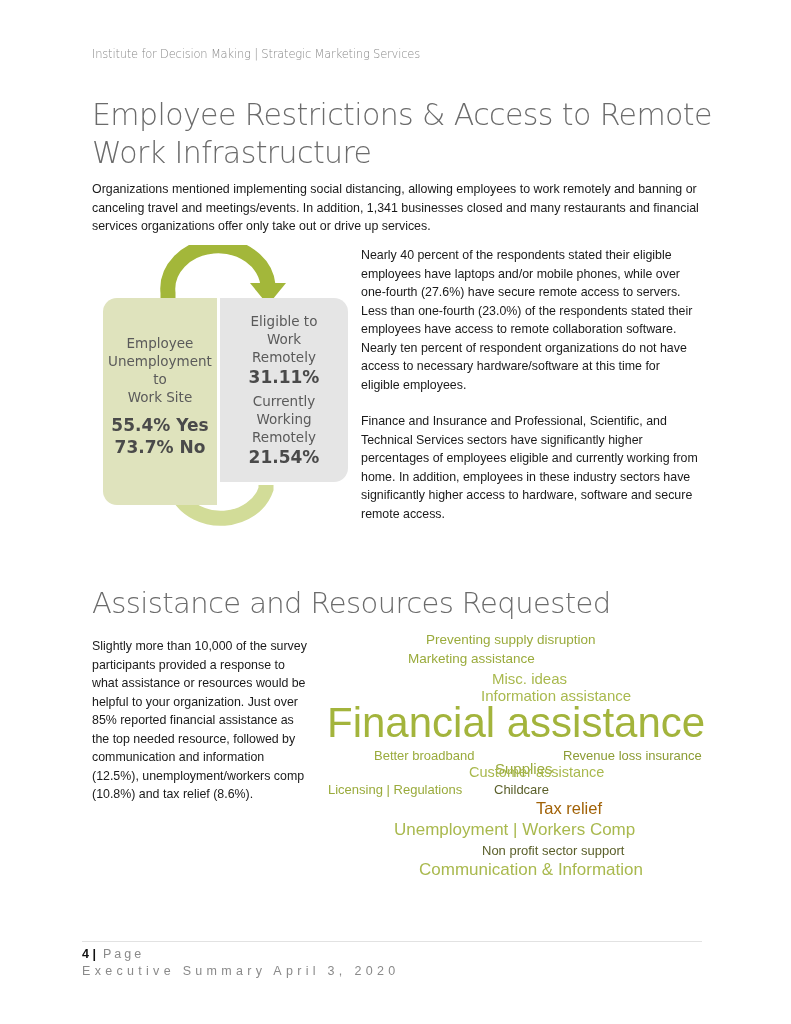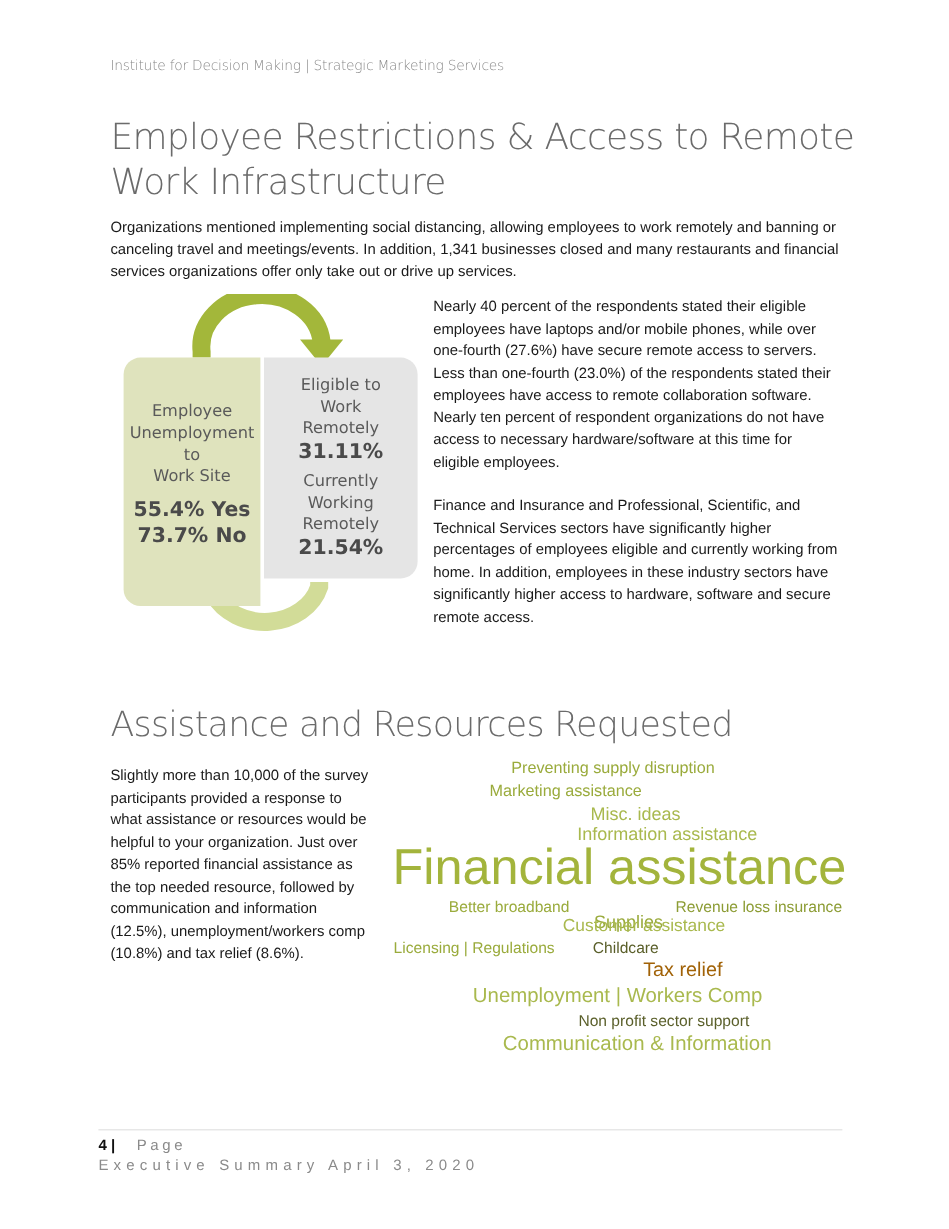--- a/index.html
+++ b/index.html
@@ -15,21 +15,21 @@
   .col3 { left: 92px; top: 637px; width: 215px; }
   .box { position: absolute; border-radius: 14px; text-align: center; color: #555555; }
   .box-left { left: 103px; top: 298px; width: 114px; height: 207px; background: #dfe3bd; border-top-right-radius: 0; border-bottom-right-radius: 0; }
   .box-right { left: 220px; top: 298px; width: 128px; height: 184px; background: #e5e5e5; border-top-left-radius: 0; border-bottom-left-radius: 0; }
   .lbl { font-family: "DejaVu Sans", sans-serif; font-size: 13.5px; line-height: 18px; color: #5a5a5a; }
   .big { font-family: "DejaVu Sans", sans-serif; font-weight: bold; font-size: 17px; line-height: 22px; color: #4a4a4a; }
   .cloud span { position: absolute; white-space: nowrap; font-family: "Liberation Sans", sans-serif; color: #9aab3c; }
   .footer-rule { left: 82px; top: 941px; width: 620px; height: 1px; background: #e2e2e2; }
   .pg { left: 82px; top: 946px; font-size: 12.5px; line-height: 16px; font-family: "Liberation Sans", sans-serif; }
   .pg b { color: #111; }
-  .pg .pw { color: #8a8a8a; letter-spacing: 3px; margin-left: 18px; }
+  .pg .pw { color: #8a8a8a; letter-spacing: 3px; margin-left: 7px; }
   .exec { left: 82px; top: 963px; font-size: 12.5px; line-height: 16px; color: #8a8a8a; letter-spacing: 4.3px; font-family: "Liberation Sans", sans-serif; }
 </style>
 </head>
 <body>
 
 <div class="abs hdr">
   <div>Institute for Decision Making | Strategic Marketing Services</div>
 </div>
 
 <div class="abs h1">

